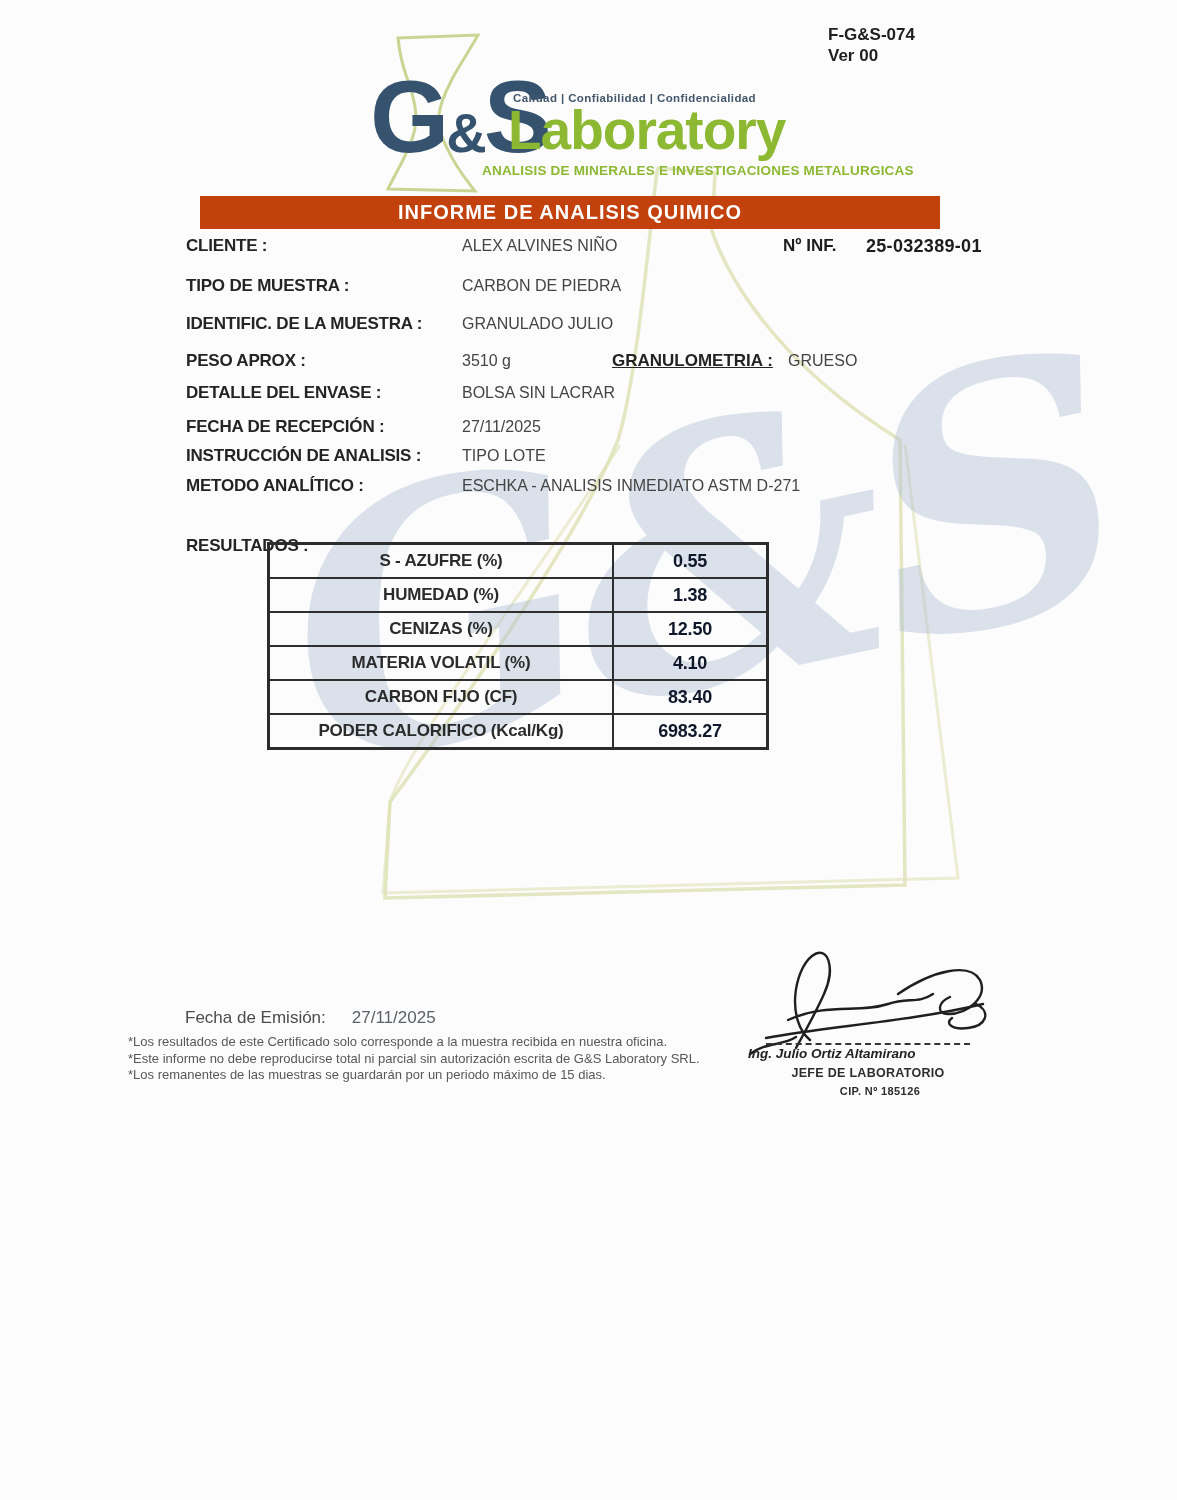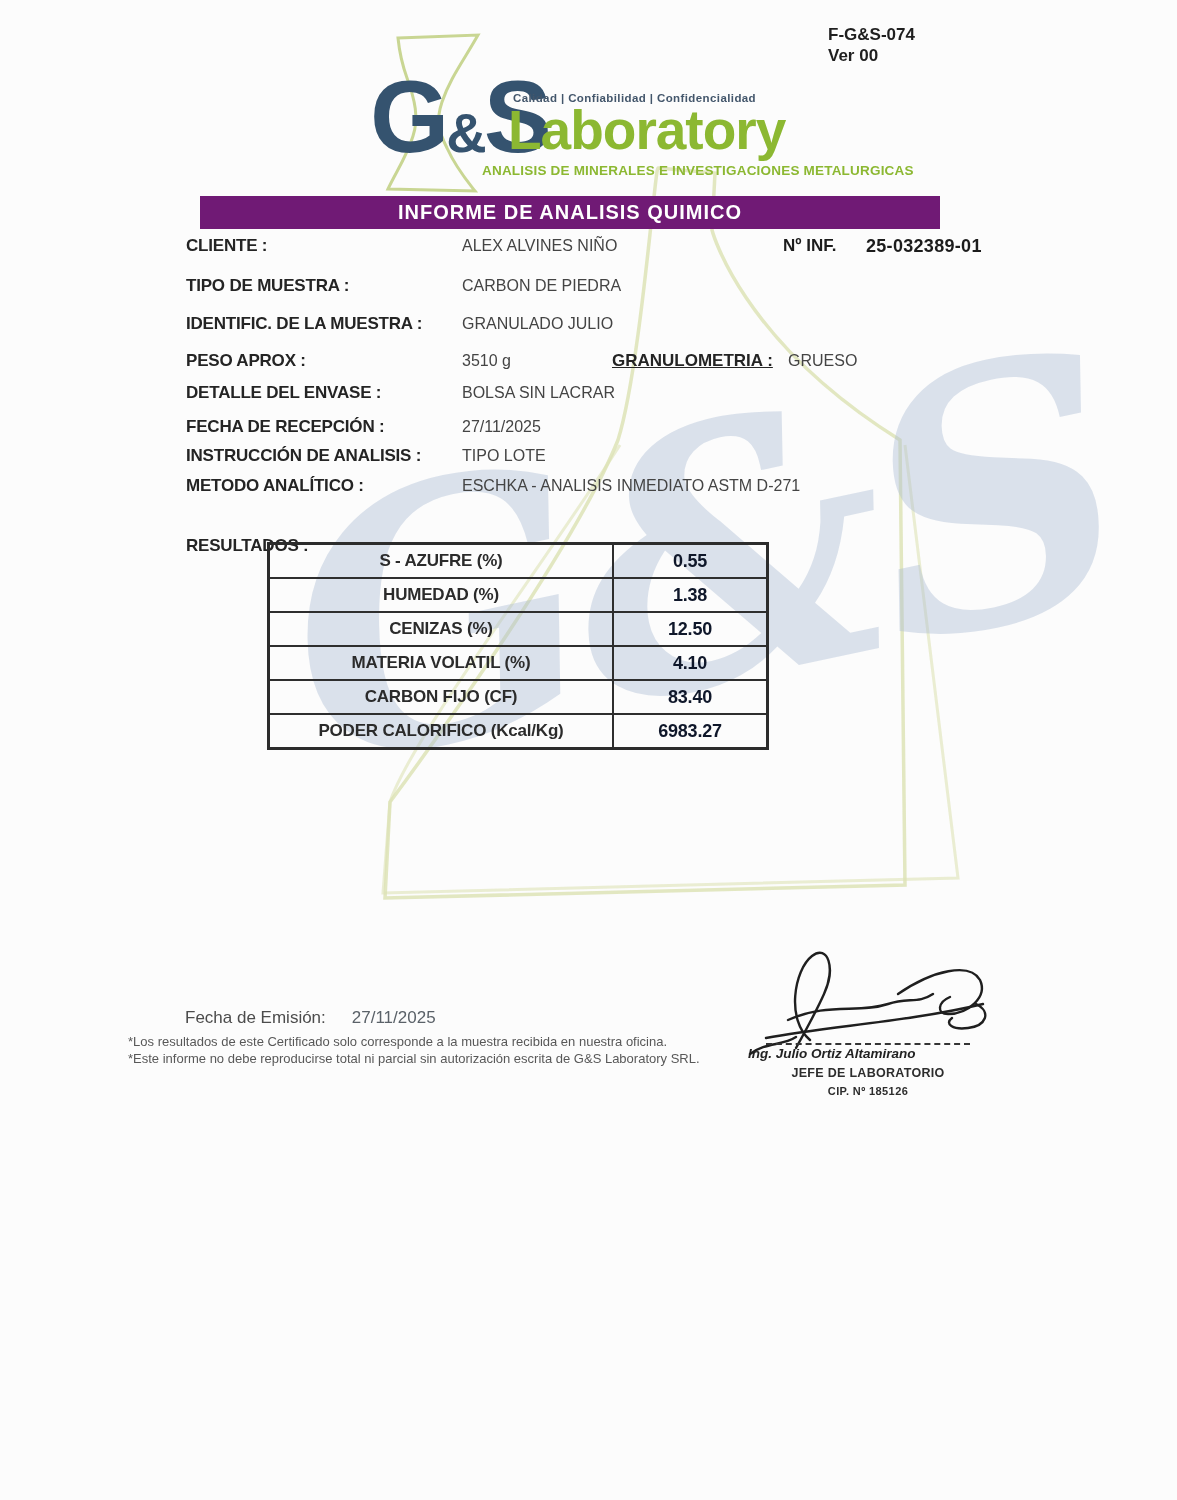--- a/index.html
+++ b/index.html
@@ -35,21 +35,21 @@
   }
   .logo-word{
     left:508px;top:103px;font-size:55px;font-weight:bold;color:#8cb832;
     letter-spacing:-1px;line-height:1;
   }
   .logo-subtitle{
     left:482px;top:163px;font-size:13.5px;font-weight:bold;color:#8cb832;letter-spacing:0.2px;
   }
   
   .title-bar{
-    left:200px;top:196px;width:740px;height:33px;background:#701a75;
+    left:200px;top:196px;width:740px;height:33px;background:#c2410c;
     display:flex;align-items:center;justify-content:center;
     color:#ffffff;font-weight:bold;font-size:20px;letter-spacing:1px;
   }
   
   .frow{position:absolute;left:186px;height:22px;white-space:nowrap;}
   .flabel{font-size:17px;font-weight:bold;color:#242424;letter-spacing:-0.2px;}
   .fval{position:absolute;left:276px;top:1px;font-size:16px;color:#444444;}
   .ninf-label{position:absolute;left:597px;top:0;font-size:17px;font-weight:bold;color:#1c1c1c;}
   .ninf-val{position:absolute;left:680px;top:0;font-size:18px;font-weight:bold;color:#1c1c1c;letter-spacing:0.3px;}
   .gran-label{position:absolute;left:426px;top:0;font-size:17px;font-weight:bold;color:#242424;text-decoration:underline;}
@@ -69,21 +69,21 @@
   
   .emission{left:185px;top:1008px;font-size:17px;color:#4c4c4c;white-space:nowrap;}
   .emission .date{margin-left:26px;color:#5a6168;}
   .notes{left:128px;top:1034px;font-size:13px;color:#585858;line-height:16.5px;white-space:nowrap;}
   .sig-wrap{left:748px;top:942px;width:270px;height:170px;}
   .sig-dash{position:absolute;left:18px;top:101px;width:204px;border-top:2px dashed #343434;}
   .sig-name{position:absolute;left:0;top:104px;width:240px;
     font-size:13.5px;font-weight:bold;font-style:italic;color:#222222;white-space:nowrap;}
   .sig-title{position:absolute;left:0;top:124px;width:240px;text-align:center;
     font-size:12.5px;font-weight:bold;color:#2d2d2d;letter-spacing:0.3px;}
-  .sig-cip{position:absolute;left:0;top:143px;width:240px;text-align:center;
+  .sig-cip{position:absolute;left:12px;top:143px;width:240px;text-align:center;
     font-size:11px;font-weight:bold;color:#2d2d2d;letter-spacing:0.4px;}
 </style>
 </head>
 <body>
 
 <div class="page">
 
   <div class="wm-layer">
     <svg class="abs" style="left:340px;top:140px;" width="680" height="800" viewBox="0 0 680 800">
       <path d="M318,28 L375,33 L372,90 C372,90 400,200 560,300 L565,745 L45,758 L50,662 C50,662 230,420 278,300 C300,230 315,28 318,28 Z" fill="none" stroke="rgba(221,227,182,0.85)" stroke-width="3.5"></path>
@@ -181,20 +181,21 @@
         </tr>
       </tbody>
     </table>
 
     <div class="abs emission">
       <span>Fecha de Emisión:</span><span class="date">27/11/2025</span>
     </div>
     <div class="abs notes">
       <div>*Los resultados de este Certificado solo corresponde a la muestra recibida en nuestra oficina.</div>
       <div>*Este informe no debe reproducirse total ni parcial sin autorización escrita de G&amp;S Laboratory SRL.</div>
+      <div>*Los remanentes de las muestras se guardarán por un periodo máximo de 15 dias.</div>
     </div>
 
     <div class="abs sig-wrap">
       <svg width="260" height="120" viewBox="0 0 260 120">
         <g fill="none" stroke="#1f1f1f" stroke-width="2.4" stroke-linecap="round">
           <path d="M62,98 C38,78 46,28 64,14 C80,2 88,26 76,52 C68,70 58,88 48,106"></path>
           <path d="M40,78 C80,60 110,72 140,62 C160,55 170,62 185,52"></path>
           <path d="M150,52 C185,28 222,20 232,38 C240,55 220,72 200,72 C188,72 190,60 202,55"></path>
           <path d="M18,96 C80,84 160,80 235,62"></path>
           <path d="M228,62 C244,70 238,84 220,86 C205,88 196,82 204,76"></path>

